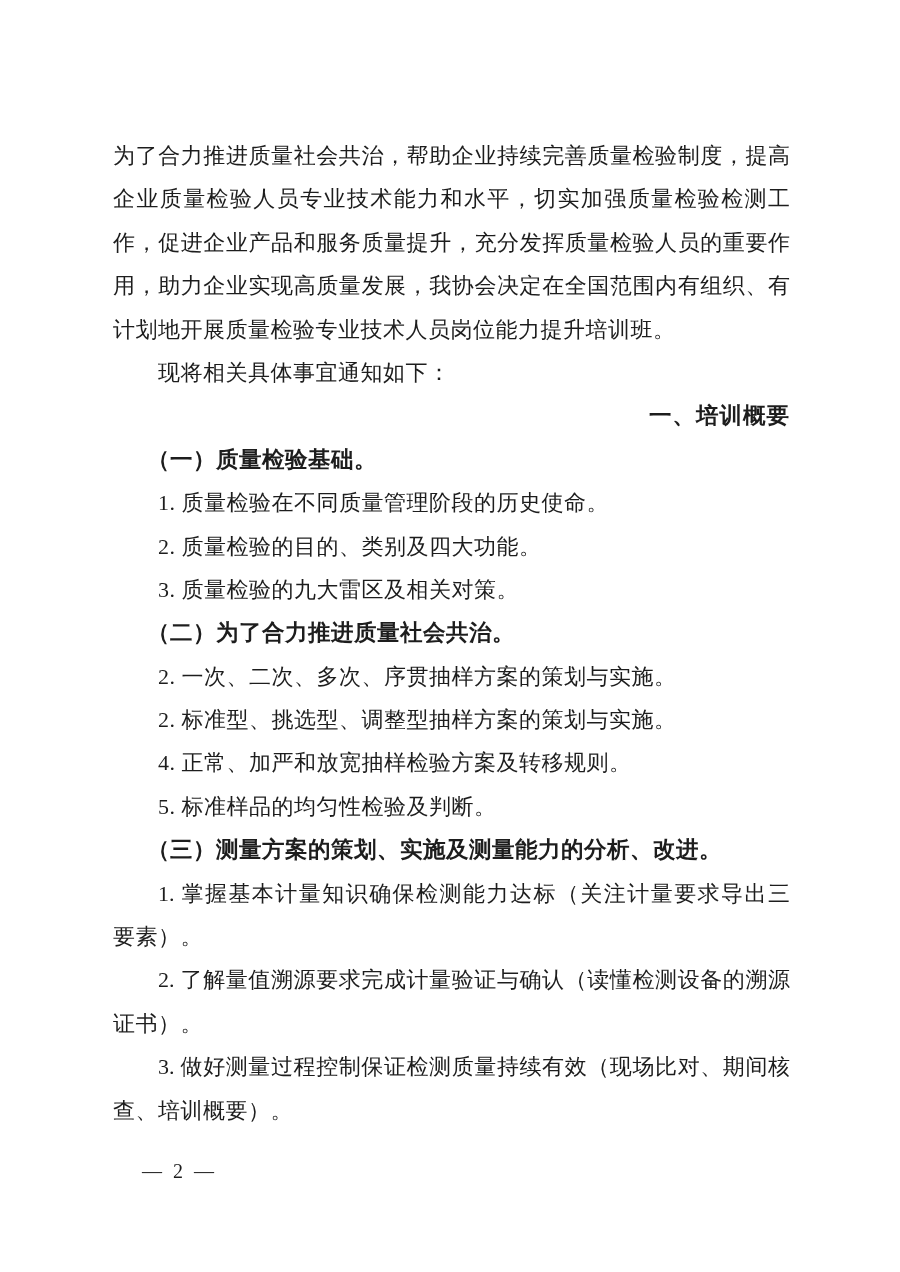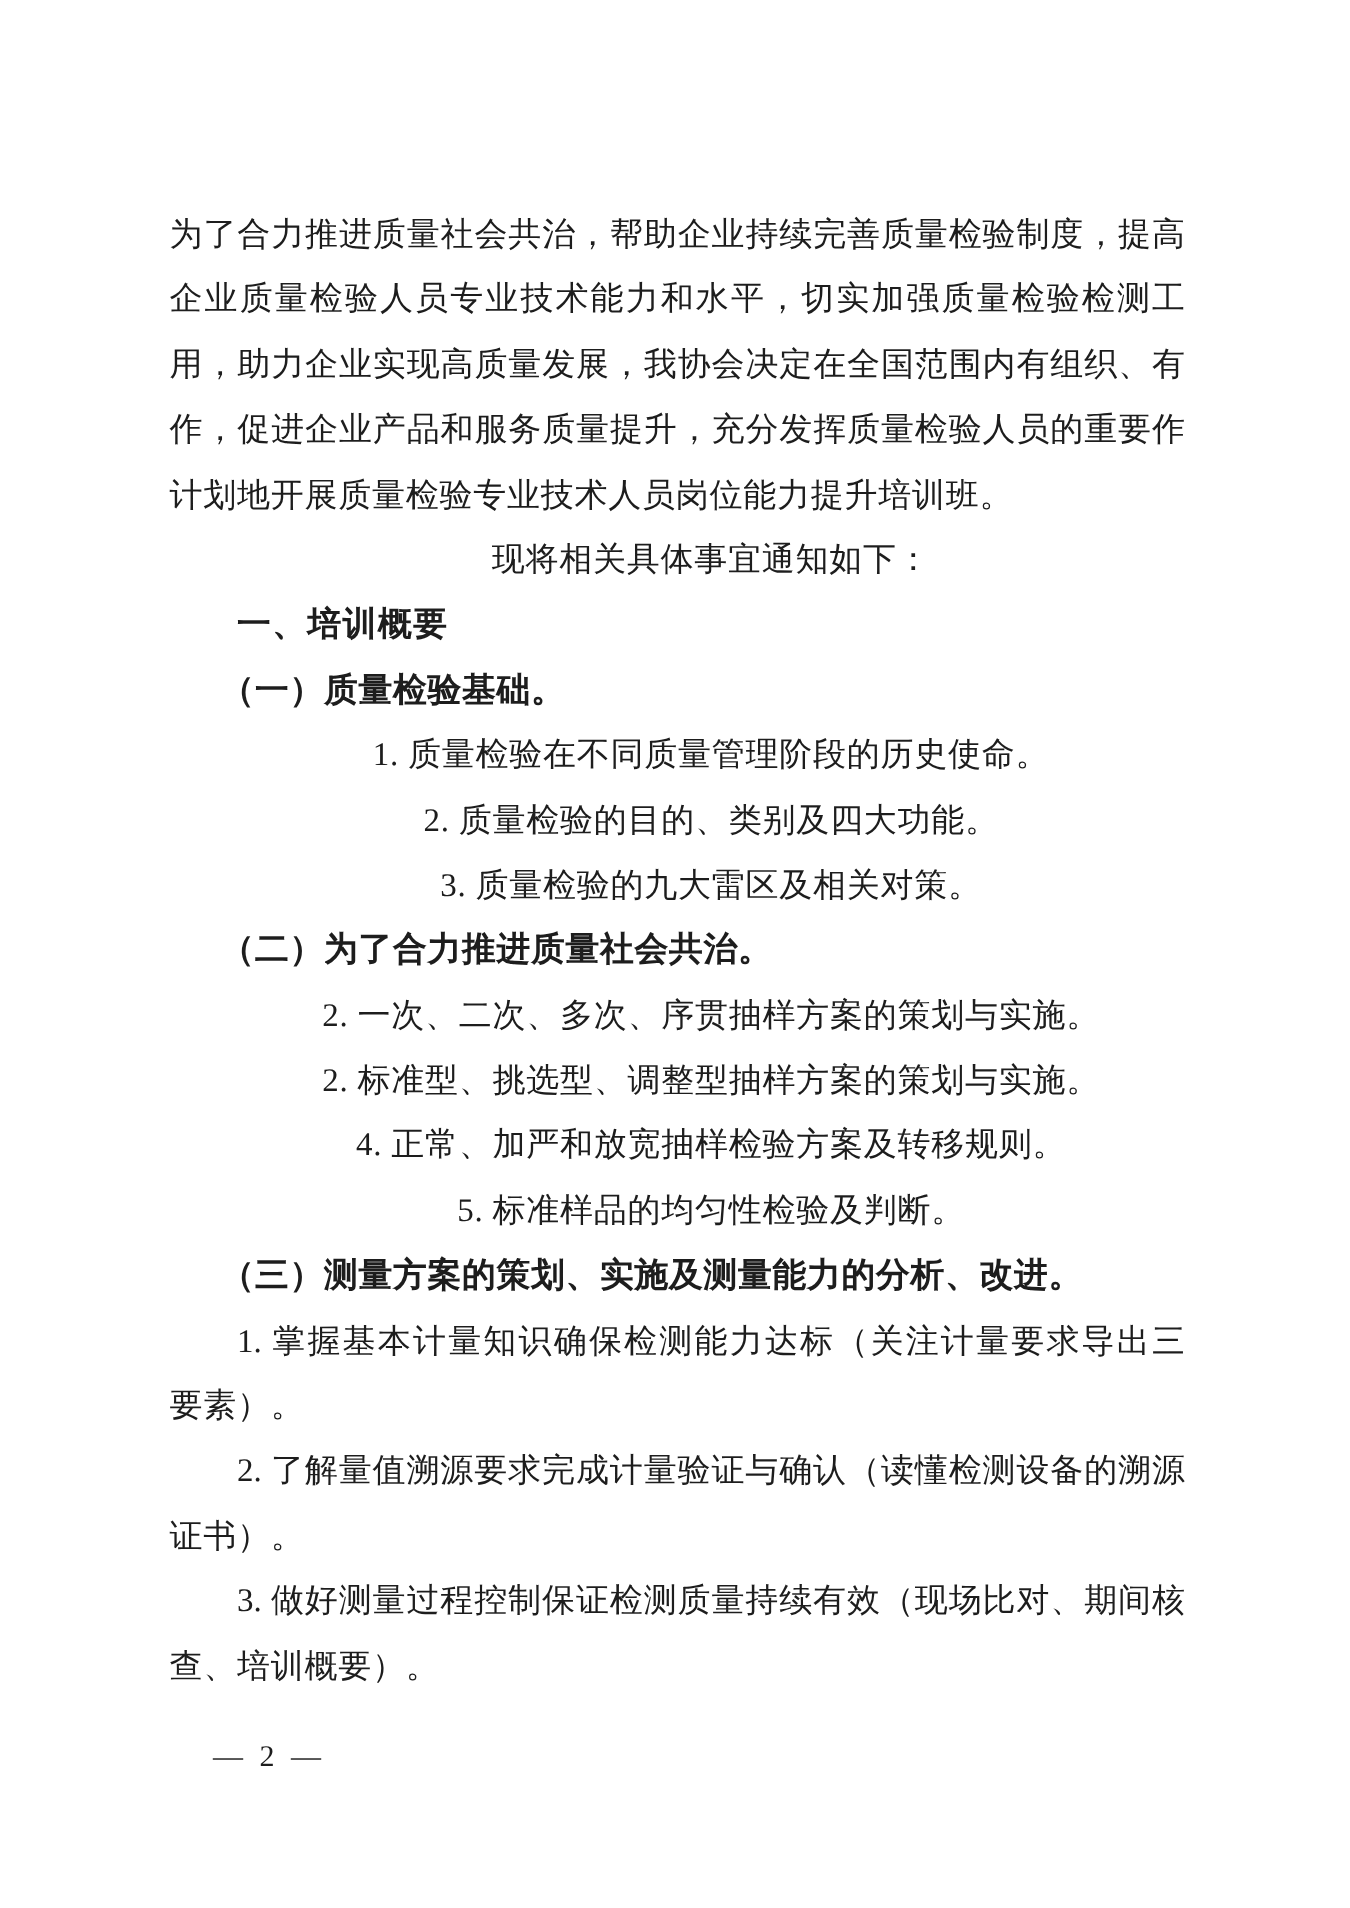--- a/index.html
+++ b/index.html
@@ -32,28 +32,29 @@
   }
   
   .fill {
     white-space: normal;
     text-align: justify;
     text-align-last: justify;
     text-justify: inter-character;
     letter-spacing: 0;
   }
   
-  .indent { text-indent: 45px; text-align: center; }
+  .indent { text-indent: 45px; }
   
   .h1 {
     font-family: "Liberation Sans", sans-serif;
     font-weight: bold;
     font-size: 22.5px;
     text-indent: 45px;
     letter-spacing: 1px;
+    text-align: right;
   }
   
   .h2 {
     font-weight: bold;
     font-size: 22.5px;
     text-indent: 34px;
     letter-spacing: 0.5px;
     font-family: Liberation Serif, serif;
   }
   .page-number {
@@ -66,22 +67,22 @@
   }
 </style>
 </head>
 <body>
 
 <div class="page">
   <div class="content">
 
     <div class="line fill">为了合力推进质量社会共治，帮助企业持续完善质量检验制度，提高</div>
     <div class="line fill">企业质量检验人员专业技术能力和水平，切实加强质量检验检测工</div>
+    <div class="line fill">作，促进企业产品和服务质量提升，充分发挥质量检验人员的重要作</div>
     <div class="line fill">用，助力企业实现高质量发展，我协会决定在全国范围内有组织、有</div>
-    <div class="line fill">作，促进企业产品和服务质量提升，充分发挥质量检验人员的重要作</div>
     <div class="line">计划地开展质量检验专业技术人员岗位能力提升培训班。</div>
 
     <div class="line indent">现将相关具体事宜通知如下：</div>
 
     <div class="line h1">一、培训概要</div>
 
     <div class="line h2">（一）质量检验基础。</div>
     <div class="line indent">1. 质量检验在不同质量管理阶段的历史使命。</div>
     <div class="line indent">2. 质量检验的目的、类别及四大功能。</div>
     <div class="line indent">3. 质量检验的九大雷区及相关对策。</div>

